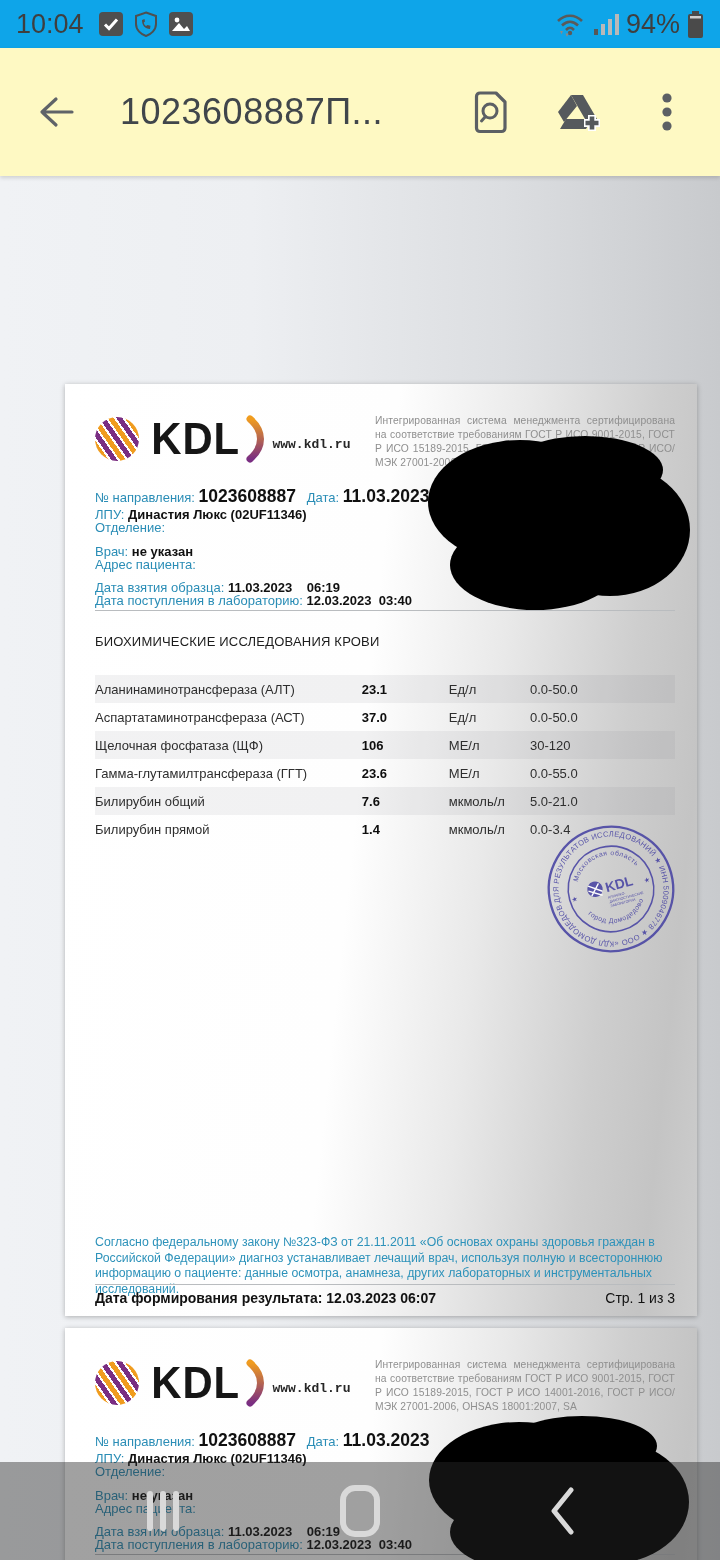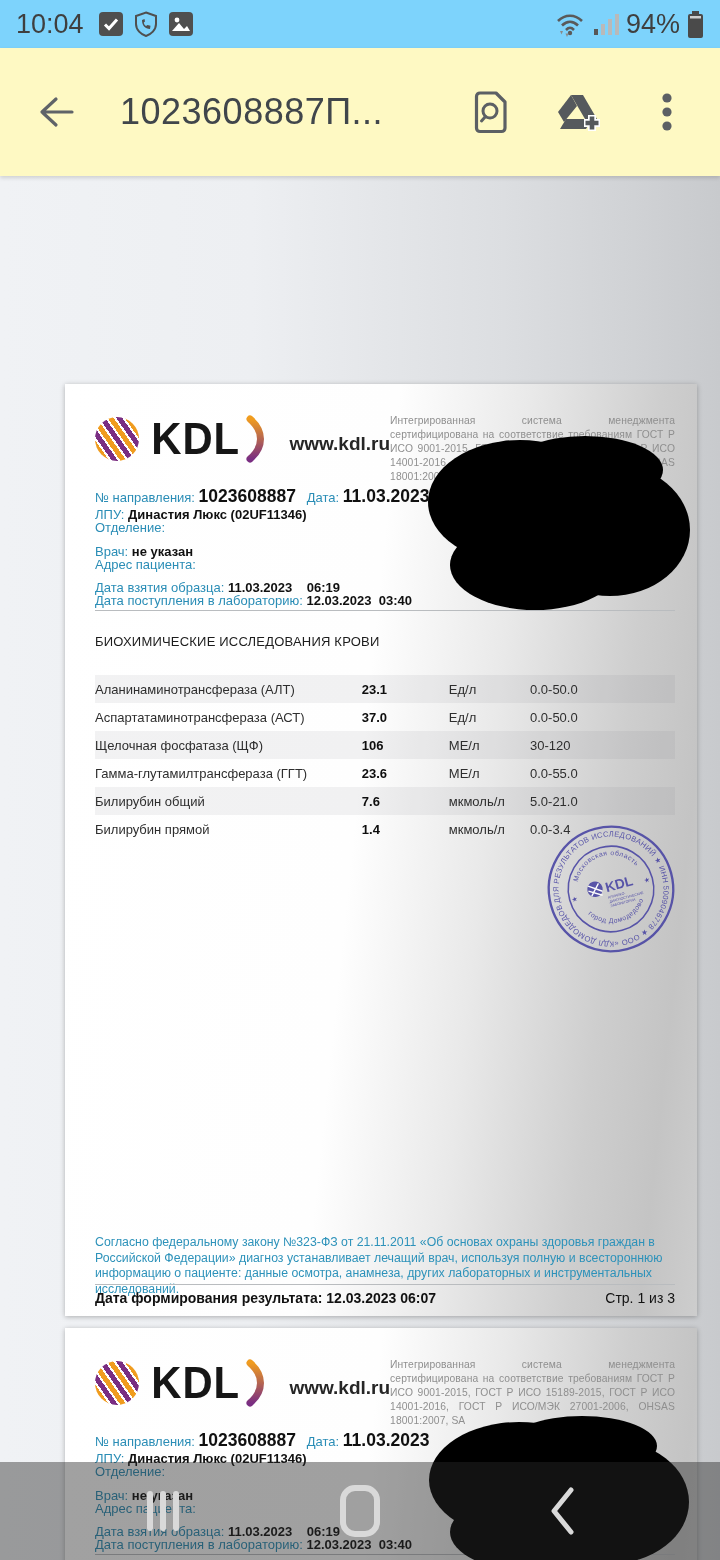--- a/index.html
+++ b/index.html
@@ -1,20 +1,20 @@
 <!DOCTYPE html>
 <html><head>
 <meta charset="utf-8">
 <style>
   html,body{margin:0;padding:0;background:#222;}
   .screen{position:relative;width:720px;height:1560px;overflow:hidden;
     font-family:"Liberation Sans",sans-serif;background:#edeff2;}
 
   
-  .status-bar{position:absolute;top:0;left:0;right:0;height:48px;background:#7dd3fc;
+  .status-bar{position:absolute;top:0;left:0;right:0;height:48px;background:#0ea5e9;
     display:flex;align-items:center;padding:0 16px;box-sizing:border-box;justify-content:center;}
   .sb-time{font-size:27px;color:#3f3f3f;margin-right:14px;}
   .sb-icons{display:flex;align-items:center;gap:9px;}
   .sb-right{margin-left:auto;display:flex;align-items:center;gap:7px;}
   .sb-batt-txt{font-size:27px;color:#3f3f3f;}
 
   
   .app-bar{position:absolute;top:48px;left:0;right:0;height:128px;background:#fef9c3;
     display:flex;align-items:center;box-shadow:0 2px 4px rgba(0,0,0,.14);z-index:8;}
   .ab-back{margin-left:34px;width:44px;height:44px;display:flex;align-items:center;justify-content:center;}
@@ -32,21 +32,21 @@
     background:linear-gradient(96deg,#ffffff 0%,#fefefe 46%,#e9e9e9 64%,#cecece 82%,#c4c4c4 92%,#cdcdcd 100%);
     box-shadow:0 1px 5px rgba(0,0,0,.28);}
   .page1{top:208px;height:932px;}
   .page2{top:1152px;height:560px;}
 
   .doc-header{position:absolute;top:30px;left:30px;right:22px;display:flex;align-items:flex-start;}
   .logo-row{display:flex;align-items:center;}
   .logo-sphere{width:44px;height:44px;border-radius:50%;overflow:hidden;flex:none;
     background:repeating-linear-gradient(55deg,#7a2e82 0 5px,#ffffff 5px 7px,#f09c1f 7px 12px,#ffffff 12px 14px);}
   .logo-kdl{font-size:44px;font-weight:800;color:#161616;letter-spacing:1px;margin:0 4px 0 10px;transform:scaleX(.95);}
-  .logo-site{font-size:19px;font-weight:700;color:#262626;margin-left:21px;margin-top:10px;}
+  .logo-site{font-size:13px;font-weight:700;color:#262626;margin-left:4px;margin-top:10px;font-family:Liberation Mono, monospace;}
   .cert{width:300px;margin-left:auto;font-size:10.3px;line-height:1.35;color:#8f8f8f;
     text-align:justify;letter-spacing:.1px;}
 
   .blob{position:absolute;z-index:5;}
 
   
   .doc-info{position:absolute;top:100px;left:30px;right:22px;height:124px;font-size:13px;}
   .ilab{color:#2a8db6;}
   .ival{color:#101010;font-weight:700;}
   .big{font-size:17.5px;}

